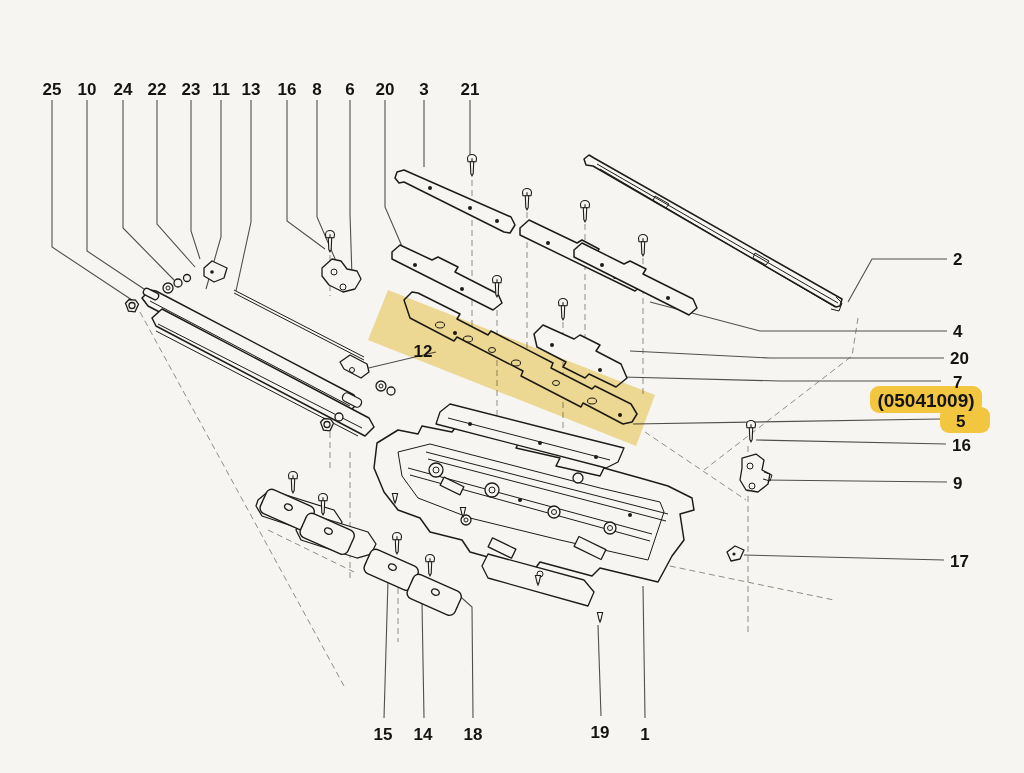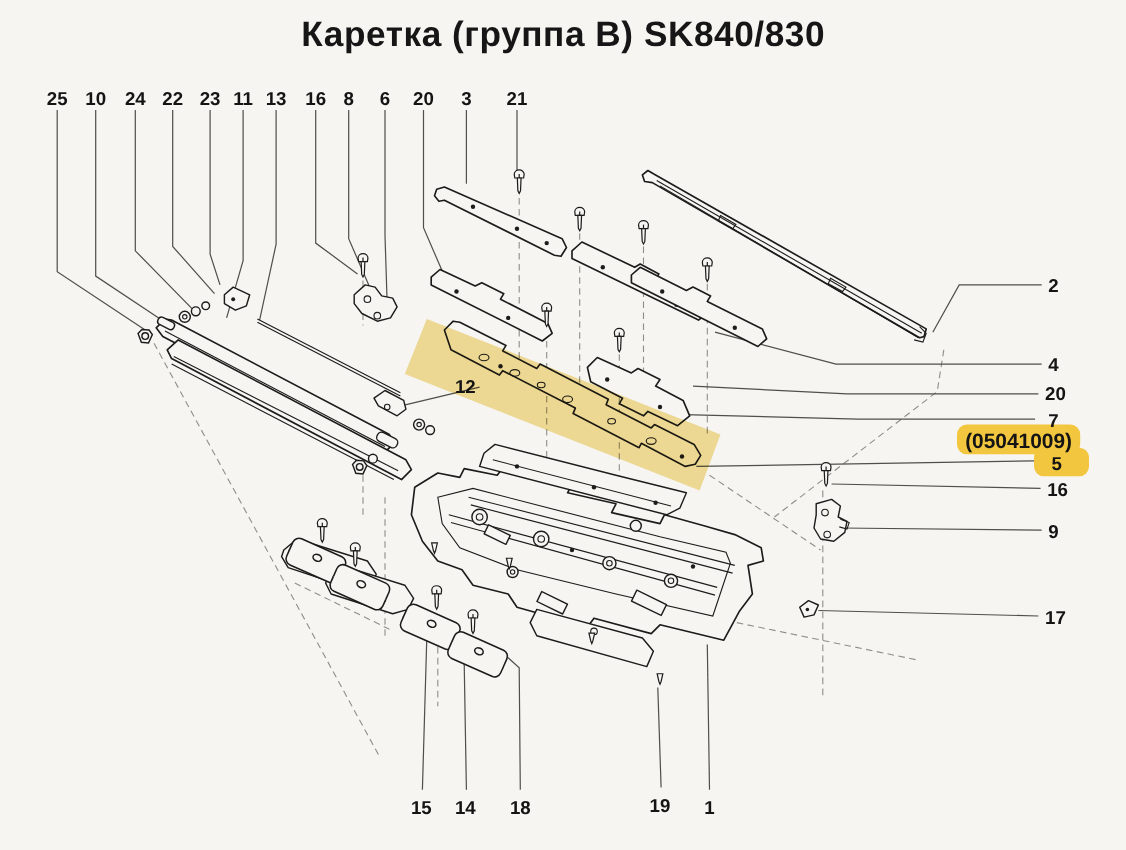--- a/index.html
+++ b/index.html
@@ -20,21 +20,20 @@
   .leader{fill:none;stroke:#4f4f4b;stroke-width:1.1;}
   .dashed{fill:none;stroke:#8e8e87;stroke-width:1;stroke-dasharray:6 4;}
   .lbl{font-family:"Liberation Sans",sans-serif;font-weight:700;font-size:17px;fill:#141414;}
   .code{font-family:"Liberation Sans",sans-serif;font-weight:700;font-size:19px;fill:#141414;}
   .band{mix-blend-mode:multiply;opacity:.62;}
 </style>
 </head>
 <body>
 
 <div class="page">
-  <div class="title">Каретка (группа В) SK840/830</div>
 
   <svg width="1024" height="773" viewBox="0 0 1024 773">
     <defs>
       <g id="screw" stroke="#1c1c1b" stroke-width="1.1" fill="#f6f5f1">
         <path d="M -4.5 -8.5 A 4.5 4 0 0 1 4.5 -8.5 L 4 -5.2 L -4 -5.2 Z"></path>
         <line x1="0" y1="-8.8" x2="0" y2="-5.2"></line>
         <path d="M -1.7 -5.2 L 1.7 -5.2 L 1.2 6.5 L 0 8.8 L -1.2 6.5 Z"></path>
       </g>
       <g id="pin" stroke="#1c1c1b" stroke-width="1.1" fill="#f6f5f1">
         <path d="M -2.6 -4.5 L 2.6 -4.5 L 1 2.5 L 0 5 L -1 2.5 Z"></path>

